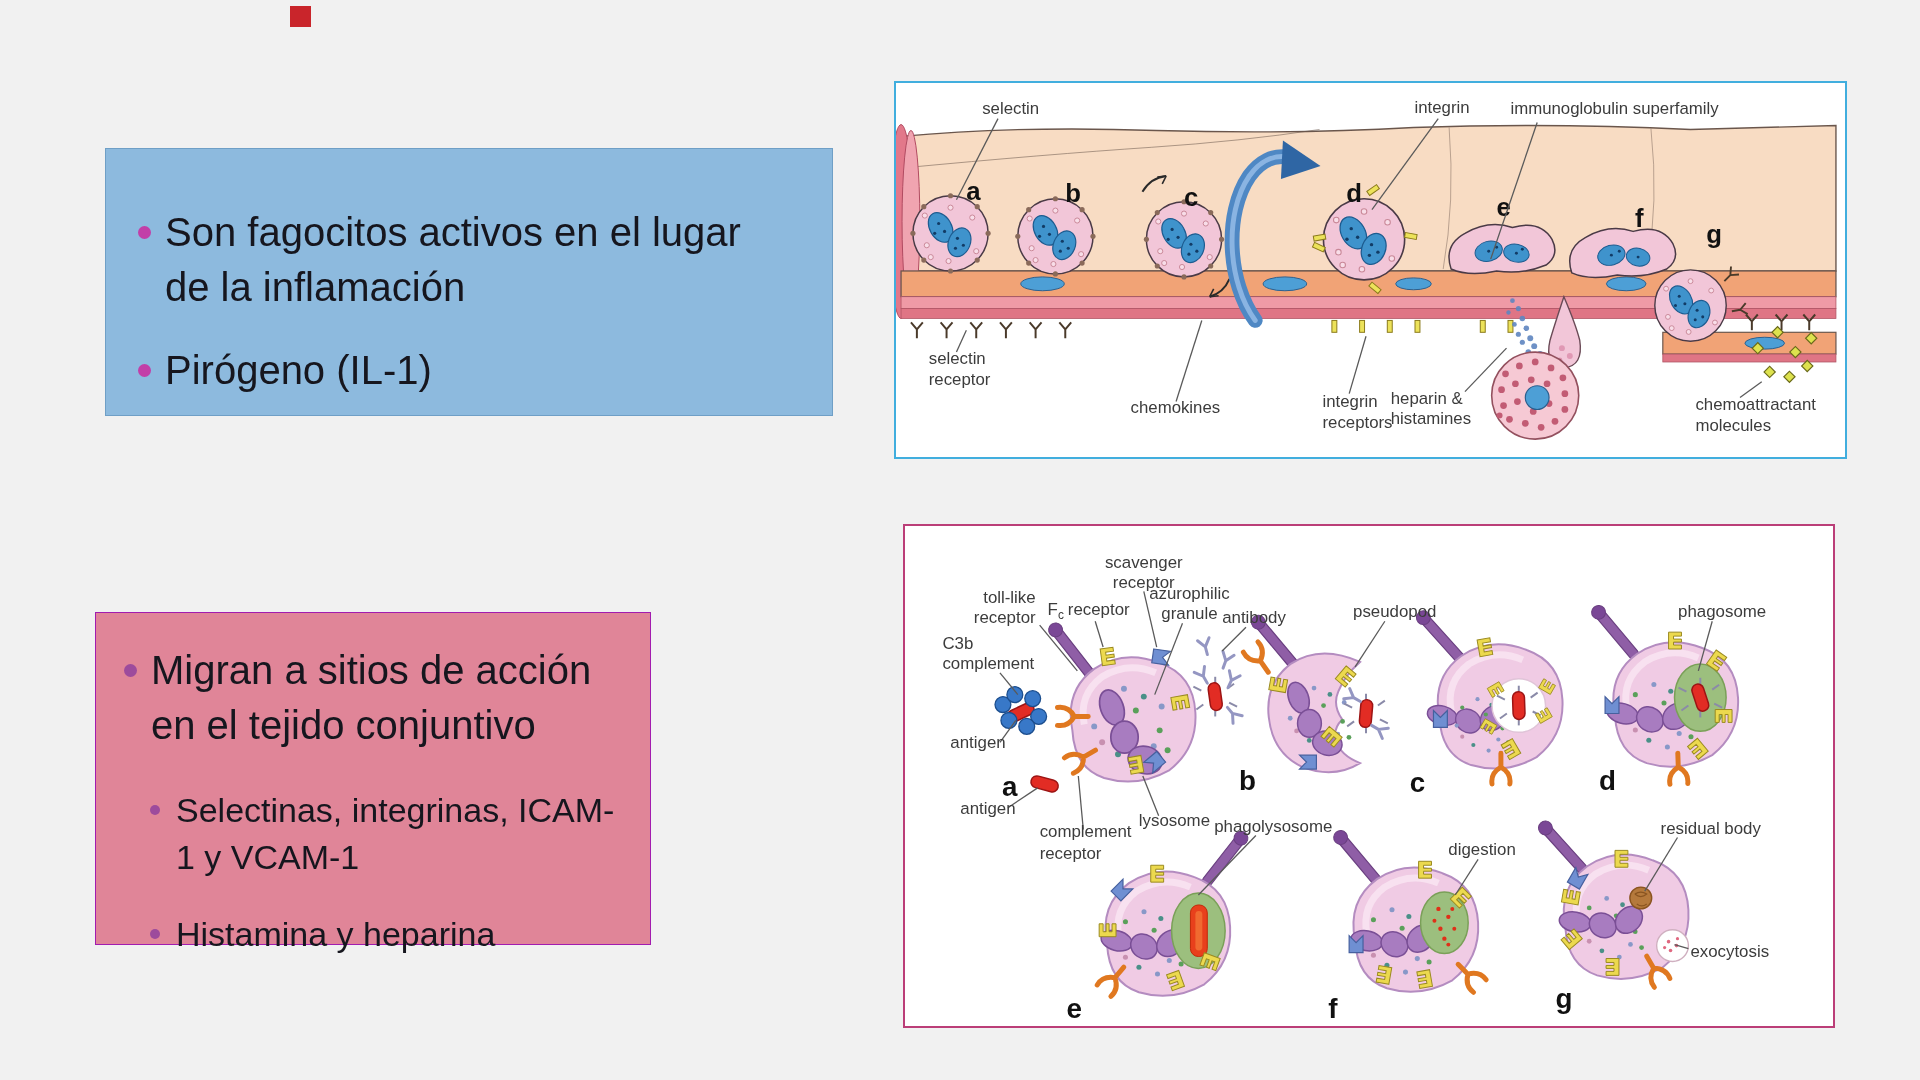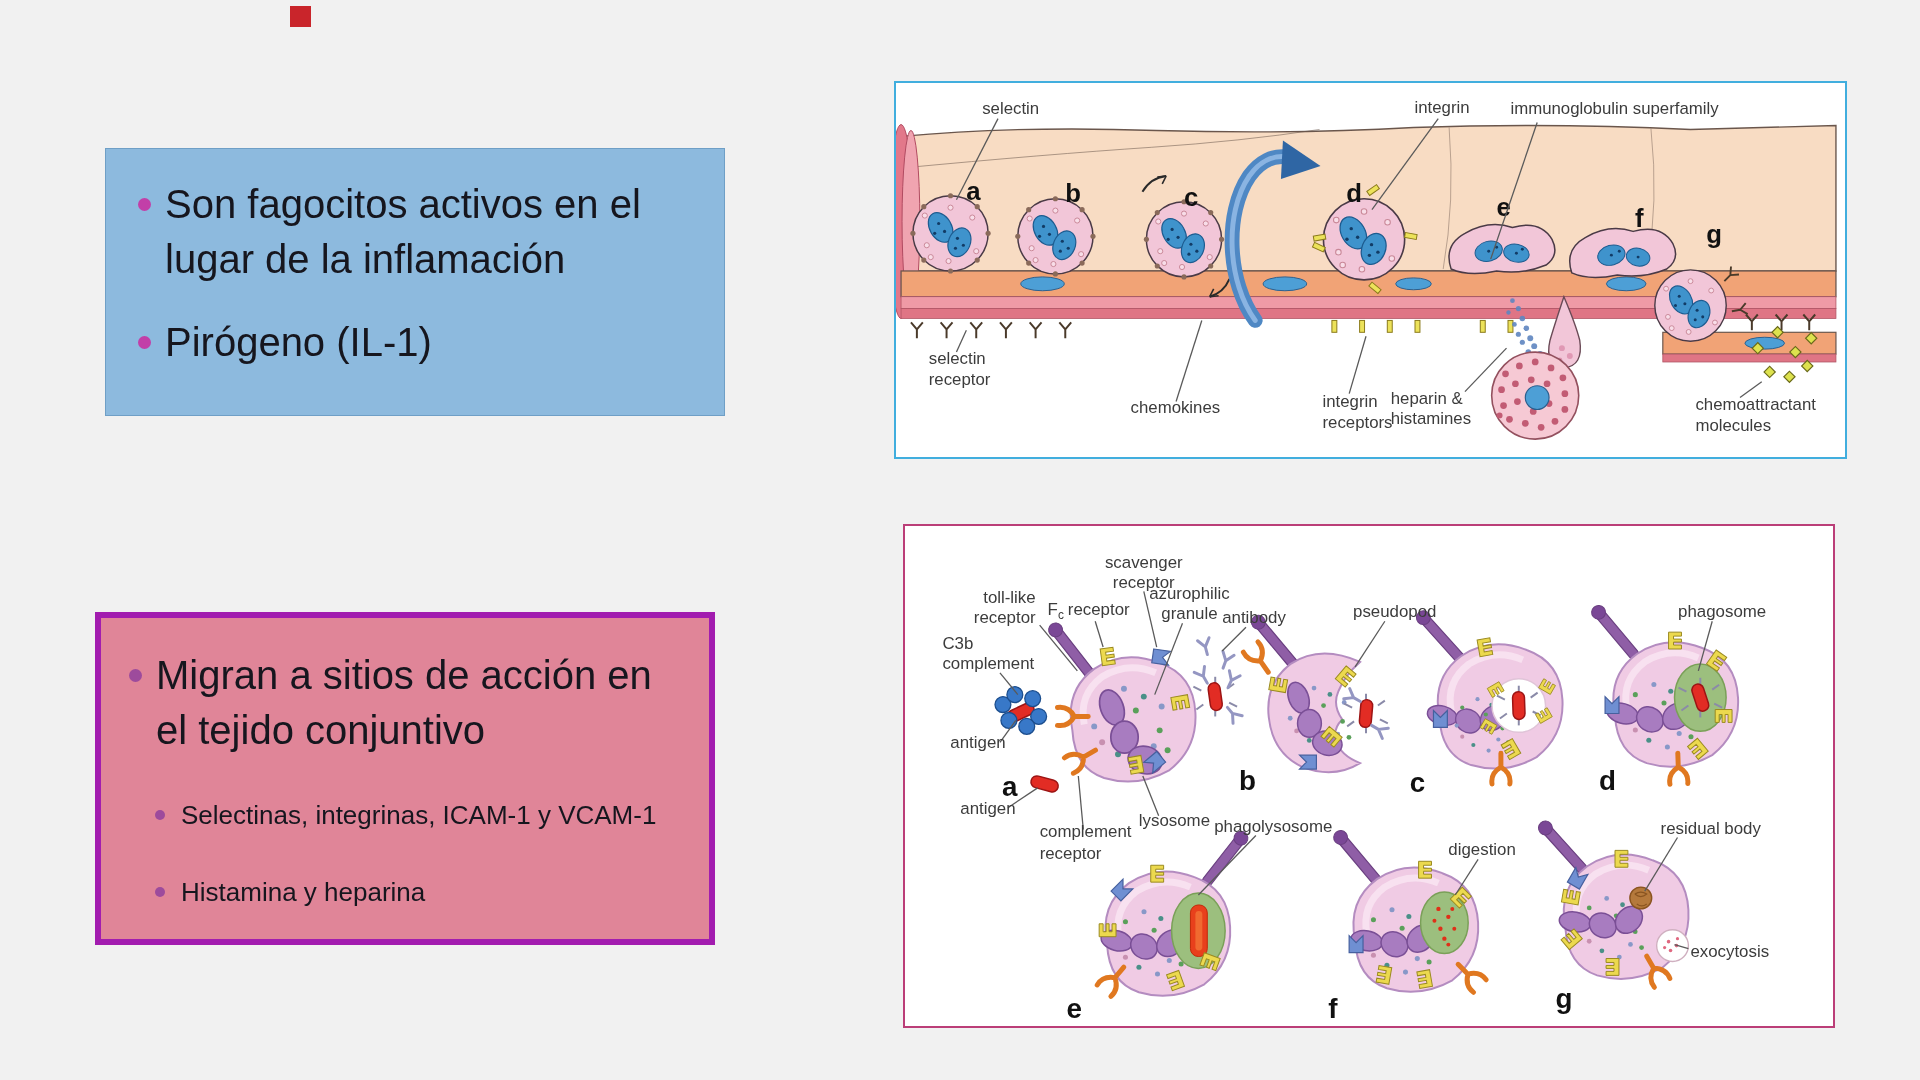--- a/index.html
+++ b/index.html
@@ -1,32 +1,32 @@
 <!DOCTYPE html>
 <html><head>
 <meta charset="utf-8">
 <style>
   html,body{margin:0;padding:0;background:#e6e6e6;}
   .slide{position:relative;width:1920px;height:1080px;background:#f1f1f1;overflow:hidden;
          font-family:"Liberation Sans",sans-serif;}
   .accent-square{position:absolute;left:290px;top:6px;width:21px;height:21px;background:#c9252b;}
   .tbox{position:absolute;box-sizing:border-box;color:#16161e;}
-  .blue-box{left:105px;top:148px;width:620px;height:268px;background:#8dbade;border:1px solid #6f9fc6;padding:28px 28px 0 30px;}
-  .pink-box{left:95px;top:612px;width:620px;height:333px;background:#e08598;border:6px solid #a21caf;padding:30px 26px 0 26px;}
+  .blue-box{left:105px;top:148px;width:728px;height:268px;background:#8dbade;border:1px solid #6f9fc6;padding:56px 28px 0 30px;}
+  .pink-box{left:95px;top:612px;width:556px;height:333px;background:#e08598;border:1px solid #a21caf;padding:30px 26px 0 26px;}
   .brow{display:flex;align-items:flex-start;}
   .brow + .brow{margin-top:28px;}
   .dot{flex:0 0 auto;width:13px;height:13px;border-radius:50%;margin:21px 14px 0 2px;}
   .blue-box .dot{background:#c23fa8;}
   .pink-box .dot{background:#9d4b9c;}
   .btext{font-size:40px;line-height:55px;max-width:585px;}
   .subrows{margin:34px 0 0 28px;}
   .subrow{display:flex;align-items:flex-start;}
   .subrow + .subrow{margin-top:30px;text-align:right;}
   .sdot{flex:0 0 auto;width:10px;height:10px;border-radius:50%;background:#9d4b9c;margin:18px 16px 0 0;}
-  .stext{font-size:26px;line-height:47px;max-width:520px;}
+  .stext{font-size:34px;line-height:47px;max-width:520px;}
   .fig{position:absolute;background:#ffffff;}
   .fig svg{display:block;}
   .fig1{left:894px;top:81px;width:949px;height:374px;border:2px solid #41aede;}
   .fig2{left:903px;top:524px;width:928px;height:500px;border:2px solid #bb3e78;}
   text{font-family:"Liberation Sans",sans-serif;}
   .lab{font-size:17px;fill:#3c3c3c;}
   .lett{font-size:26px;font-weight:bold;fill:#111;}
   .lett2{font-size:28px;font-weight:bold;fill:#111;}
   .ptr{stroke:#5a5a5a;stroke-width:1.3;fill:none;}
 </style>

